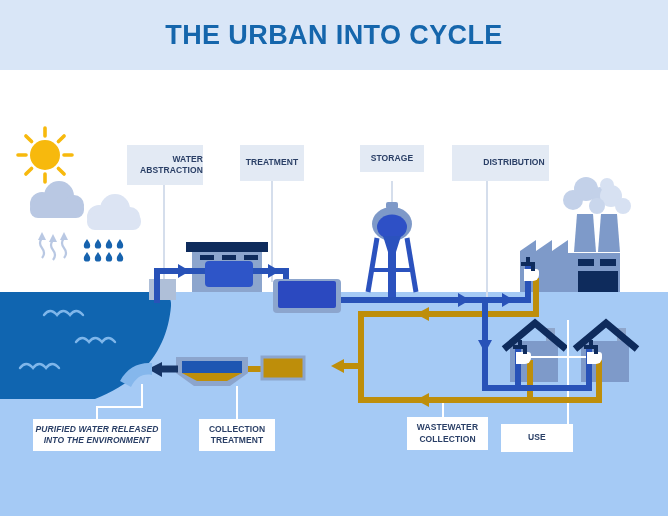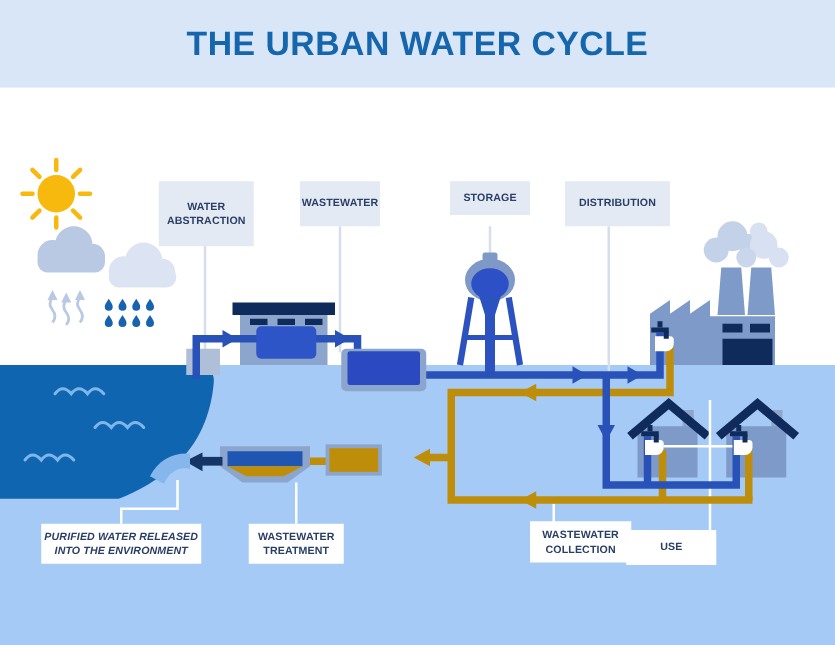--- a/index.html
+++ b/index.html
@@ -14,21 +14,21 @@
        color:#2a3f66;letter-spacing:.1px;z-index:2;}
   .lbl.top{background:#e3eaf4;}
   .lbl.bottom{background:#ffffff;}
 </style>
 </head>
 <body>
 
 <div id="stage">
 
   <div id="header">
-    <div id="title">THE URBAN WATER CYCLE</div>
+    <div id="title">THE URBAN INTO CYCLE</div>
   </div>
 
   <svg width="668" height="516" viewBox="0 0 668 516">
     <defs>
       <g id="faucet-sink">
         <path d="M3,12 H15 A3,3 0 0 1 18,15 V18 A6,6 0 0 1 12,24 H3 Z" fill="#ffffff"></path>
         <rect x="0" y="5" width="14" height="4" fill="#0e2b5c"></rect>
         <rect x="10" y="8" width="4" height="6" fill="#0e2b5c"></rect>
         <rect x="5" y="0" width="4" height="5" fill="#0e2b5c"></rect>
       </g>
@@ -200,23 +200,23 @@
     <use href="#faucet-sink" x="513" y="340"></use>
     <use href="#faucet-sink" x="584" y="340"></use>
 
     <g>
       <path d="M178,369 L160,369" stroke="#163567" stroke-width="7"></path>
       <polygon points="162,362 162,377 148,369" fill="#163567"></polygon>
       <path d="M152,363 C138,362 127,368 120,381 L131,387 C136,377 143,373 152,375 Z" fill="#85b7ec"></path>
     </g>
   </svg>
 
-  <div class="lbl top" style="left:127px;top:145px;width:76px;height:52px;">WATER ABSTRACTION</div>
-  <div class="lbl top" style="left:240px;top:145px;width:64px;height:36px;">WASTEWATER</div>
+  <div class="lbl top" style="left:127px;top:145px;width:76px;height:40px;text-align:right;">WATER ABSTRACTION</div>
+  <div class="lbl top" style="left:240px;top:145px;width:64px;height:36px;">TREATMENT</div>
   <div class="lbl top" style="left:360px;top:145px;width:64px;height:27px;">STORAGE</div>
-  <div class="lbl top" style="left:452px;top:145px;width:84px;height:36px;">DISTRIBUTION</div>
+  <div class="lbl top" style="left:452px;top:145px;width:70px;height:36px;padding-left:27px;">DISTRIBUTION</div>
 
   <div class="lbl bottom" style="left:33px;top:419px;width:128px;height:32px;font-style:italic;">PURIFIED WATER RELEASED INTO THE ENVIRONMENT</div>
-  <div class="lbl bottom" style="left:199px;top:419px;width:76px;height:32px;">WASTEWATER TREATMENT</div>
-  <div class="lbl bottom" style="left:424px;top:417px;width:81px;height:33px;">WASTEWATER COLLECTION</div>
+  <div class="lbl bottom" style="left:199px;top:419px;width:76px;height:32px;">COLLECTION TREATMENT</div>
+  <div class="lbl bottom" style="left:407px;top:417px;width:81px;height:33px;">WASTEWATER COLLECTION</div>
   <div class="lbl bottom" style="left:501px;top:424px;width:72px;height:28px;">USE</div>
 
 </div>
 
 </body></html>

